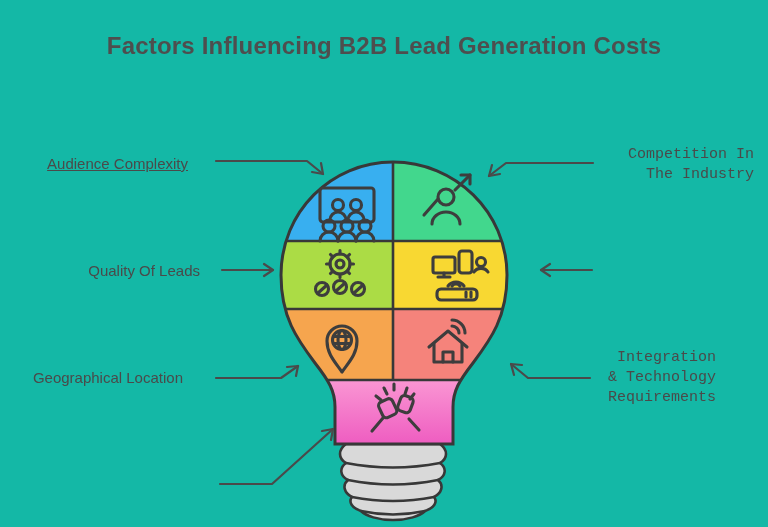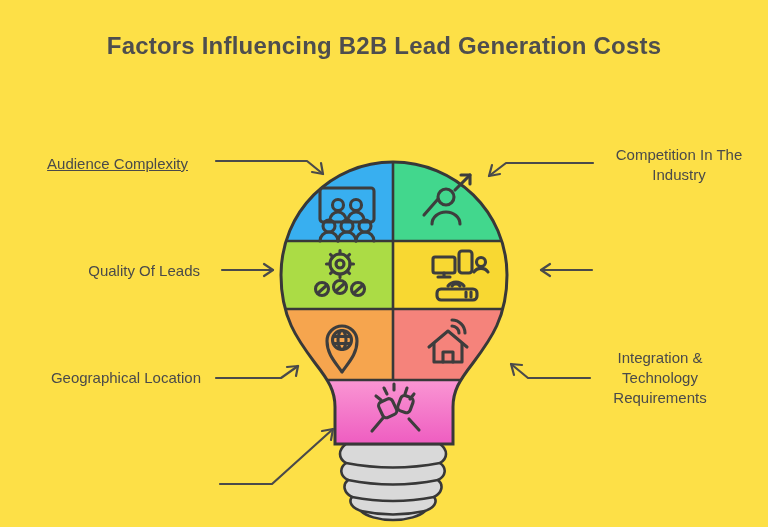--- a/index.html
+++ b/index.html
@@ -1,25 +1,25 @@
 <!DOCTYPE html>
 <html><head>
 <meta charset="utf-8">
 <style>
   html,body{margin:0;padding:0;background:#ffffff;}
-  .stage{position:relative;width:768px;height:527px;background:#fde047;overflow:hidden;
+  .stage{position:relative;width:768px;height:527px;background:#14b8a6;overflow:hidden;
          font-family:"Liberation Sans", sans-serif;}
   .title{position:absolute;top:32px;left:0;width:768px;text-align:center;
          font-size:24px;font-weight:bold;color:#4e4e4e;letter-spacing:.2px;}
   .lbl{position:absolute;font-size:15px;color:#4a4a4a;line-height:20px;}
   .lbl.left{text-align:right;}
-  .lbl.right{text-align:center;}
+  .lbl.right{text-align:right;font-family:Liberation Mono, monospace;}
   #lbl-audience{right:580px;top:154px;white-space:nowrap;text-decoration:underline;}
   #lbl-quality{right:568px;top:261px;white-space:nowrap;}
-  #lbl-geo{right:567px;top:368px;white-space:nowrap;}
+  #lbl-geo{right:585px;top:368px;white-space:nowrap;}
   #lbl-perf{right:563px;top:474px;white-space:nowrap;}
   #lbl-competition{left:604px;top:145px;width:150px;}
   #lbl-platform{left:604px;top:251px;width:160px;}
   #lbl-integration{left:604px;top:348px;width:112px;}
   svg{position:absolute;left:0;top:0;}
 </style>
 </head>
 <body>
 
 <div class="stage">

